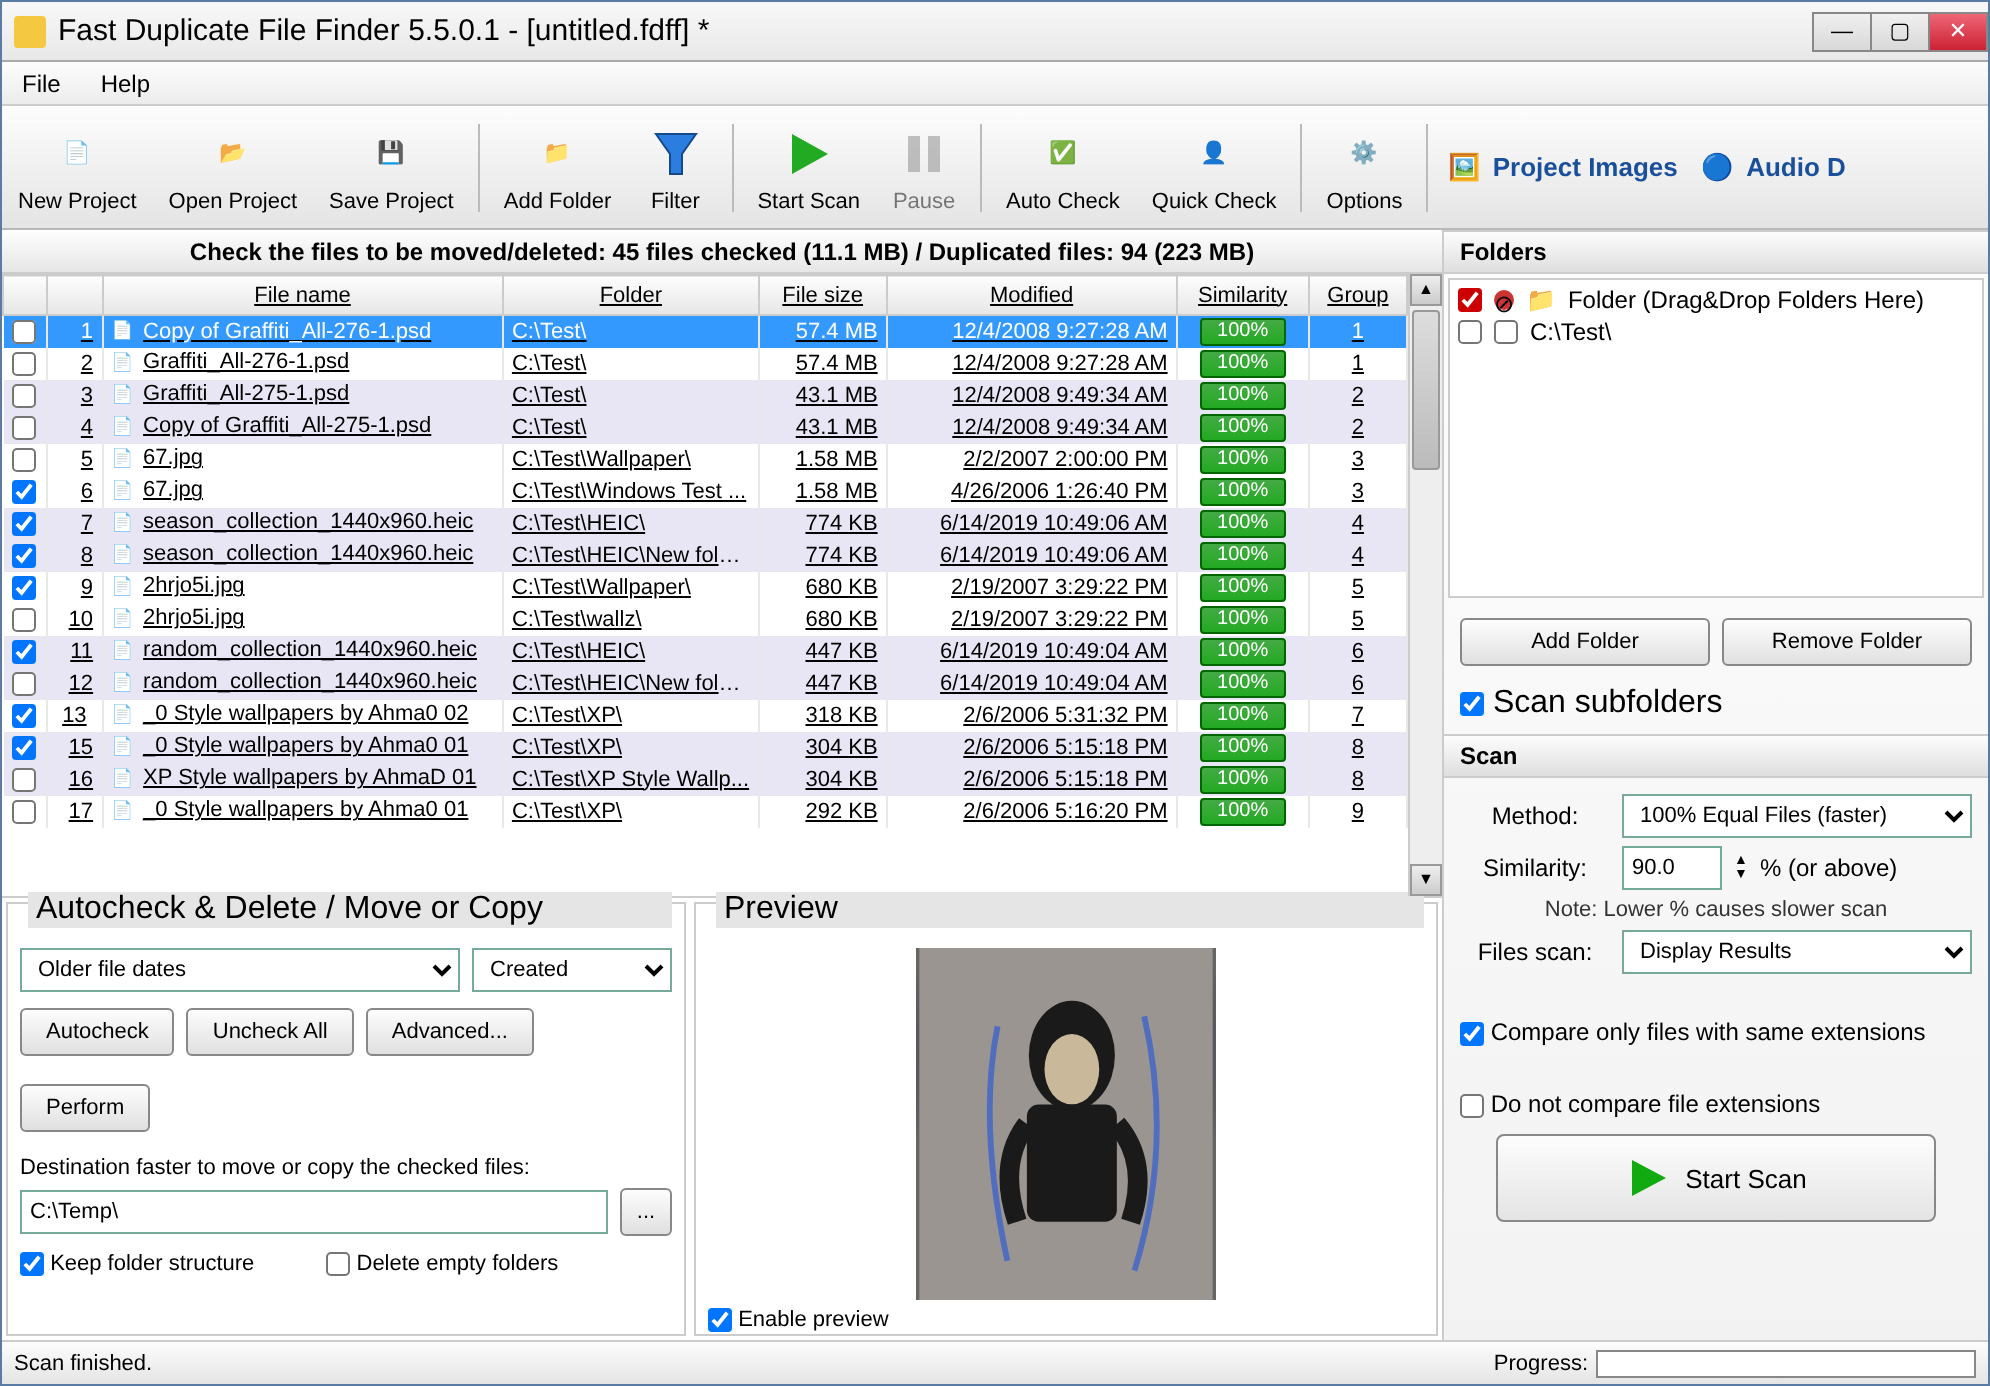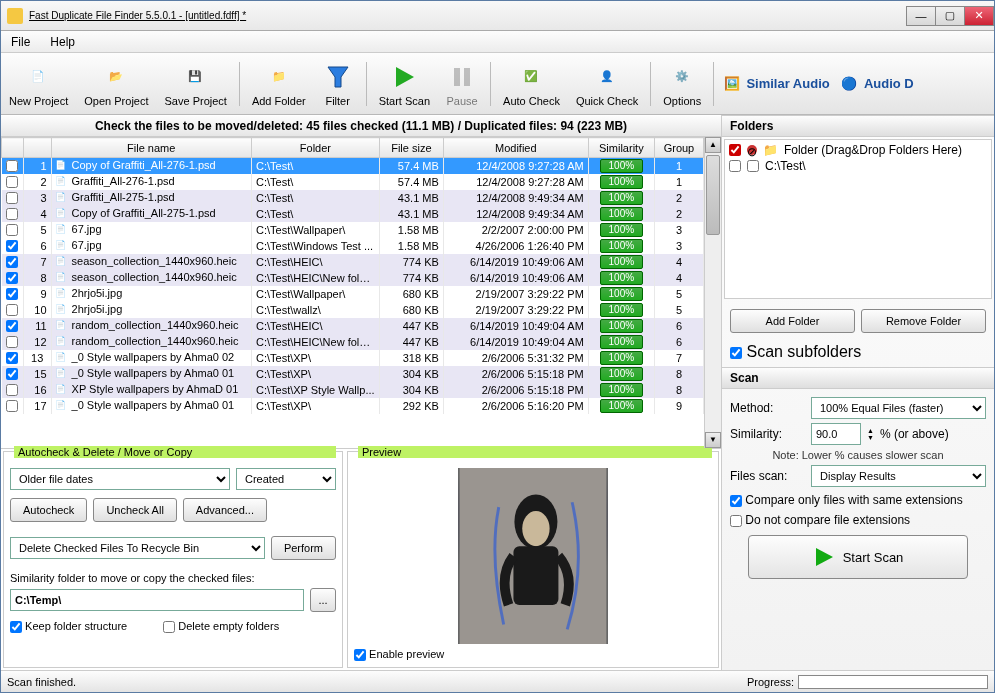--- a/index.html
+++ b/index.html
@@ -1,63 +1,63 @@
 <!DOCTYPE html>
 <html><head>
 <meta charset="utf-8">
 <style>
 * { box-sizing:border-box; margin:0; padding:0; font-family:'Segoe UI',Tahoma,sans-serif; }
 body { width:995px; height:693px; overflow:hidden; background:#fff;}
 .window{ width:995px; height:693px; border:1px solid #5a7ba3; display:flex; flex-direction:column; }
 .titlebar{ height:30px; background:linear-gradient(#f8f8f8,#e8e8e8); display:flex; align-items:center; border-bottom:1px solid #aaa;}
 .titlebar .icon{ width:16px; height:16px; background:#f5c842; margin:0 6px; border-radius:2px;}
-.titlebar .title{ flex:1; font-size:10px; color:#000;text-decoration:underline;}
+.titlebar .title{ flex:1; font-size:15px; color:#000;}
 .winbtns{ display:flex;}
 .winbtn{ width:30px; height:20px; border:1px solid #888; background:linear-gradient(#f0f0f0,#d8d8d8); margin-left:-1px; display:flex; align-items:center; justify-content:center; font-size:11px;}
 .winbtn.close{ background:linear-gradient(#e67,#c23); color:#fff;}
 .menubar{ height:22px; background:linear-gradient(#fdfdfd,#ececec); display:flex; align-items:center; border-bottom:1px solid #ccc; font-size:12px;}
 .menubar span{ padding:3px 10px; cursor:default;}
 .toolbar{ height:62px; background:linear-gradient(#fdfdfd,#e4e4e4); border-bottom:1px solid #b8b8b8; display:flex; align-items:center; overflow:hidden;}
 .tbtn{ display:flex; flex-direction:column; align-items:center; padding:4px 8px; font-size:11px; cursor:default;}
 .tbtn .ticon{ width:32px; height:32px; display:flex; align-items:center; justify-content:center; margin-bottom:2px;}
 .tsep{ width:1px; height:44px; background:#bbb; margin:0 4px;}
 .tlink{ display:flex; align-items:center; color:#1a4f9c; font-weight:bold; font-size:13px; padding:0 6px; white-space:nowrap;}
 .tlink .ticon{ margin-right:6px;}
 .mainarea{ flex:1; display:flex; overflow:hidden;}
 .leftpane{ flex:1; display:flex; flex-direction:column; overflow:hidden; border-right:1px solid #ccc;}
 .rightpane{ width:272px; display:flex; flex-direction:column; background:linear-gradient(#fdfdfd,#f2f2f2); overflow:hidden;}
 .banner{ height:22px; background:linear-gradient(#fdfdfd,#e6e6e6); display:flex; align-items:center; justify-content:center; font-size:12px; font-weight:bold; border-bottom:1px solid #ccc; border-top:1px solid #fff;}
 .tablewrap{ flex:1; overflow:hidden; position:relative; display:flex;}
-.tablecontent{ flex:1; overflow:hidden;}
+.tablecontent{ flex:1; overflow:hidden;text-decoration:underline;}
 table.files{ width:100%; border-collapse:collapse; font-size:11px;}
 table.files th{ background:linear-gradient(#fdfdfd,#e6e6e6); border:1px solid #ccc; padding:2px 4px; font-weight:normal; height:20px;}
 table.files td{ border-right:1px solid #e8e8e8; padding:0 4px; height:16px; white-space:nowrap; overflow:hidden; text-overflow:ellipsis;}
 table.files tr.sel td{ background:#3399ff; color:#fff;}
 table.files tr.alt td{ background:#e8e6f4;}
 .chk{ width:12px; height:12px; vertical-align:middle;}
 .fileicon{ display:inline-block; width:14px; height:12px; vertical-align:middle; margin-right:2px; font-size:9px; }
 .simbadge{ display:inline-block; background:linear-gradient(#4a4,#2a2); color:#fff; border:1px solid #060; border-radius:2px; padding:0 8px; font-size:10px; line-height:12px;}
 .scroll{ width:17px; background:#eee; border-left:1px solid #ccc; position:relative;}
 .scroll .thumb{ position:absolute; left:1px; right:1px; top:18px; height:80px; background:linear-gradient(#ddd,#bbb); border:1px solid #999; border-radius:2px;}
 .scroll .arr{ position:absolute; left:0; right:0; height:16px; background:linear-gradient(#eee,#ccc); border:1px solid #999; text-align:center; font-size:8px; line-height:14px;}
 .bottompanes{ display:flex; border-top:1px solid #ccc; height:222px;}
 .bpane{ border:1px solid #ccc; margin:2px; padding:6px; font-size:11px; display:flex; flex-direction:column;}
 .bpane.auto{ flex:0 0 340px;}
 .bpane.preview{ flex:1;}
-.groupbox-title{ font-size:11px; margin:-12px 0 6px 4px; background:#bef264; display:inline-block; padding:0 4px;}
+.groupbox-title{ font-size:16px; margin:-12px 0 6px 4px; background:#e5e5e5; display:inline-block; padding:0 4px;}
 .row{ display:flex; align-items:center; margin:4px 0; gap:6px;}
 select,input[type=text]{ border:1px solid #7a9; background:#fff; font-size:11px; padding:2px 4px; height:22px;}
 button.btn{ border:1px solid #888; background:linear-gradient(#fdfdfd,#e0e0e0); padding:3px 12px; font-size:11px; border-radius:3px; cursor:default; height:24px;}
 .previewimg{ flex:1; background:#888; margin:4px 0; background-image:radial-gradient(circle at 50% 30%,#335 0%,#224 20%,#666 60%); display:flex; align-items:center; justify-content:center; max-width:160px; align-self:center;}
 .section-hdr{ background:linear-gradient(#fdfdfd,#dedede); border-top:1px solid #ccc; border-bottom:1px solid #ccc; padding:3px 8px; font-size:12px; font-weight:bold;}
 .folders-list{ height:160px; background:#fff; border:1px solid #ccc; margin:2px; font-size:12px; padding:2px;}
 .folders-list .fr{ display:flex; align-items:center; gap:6px; padding:1px 2px;}
 .scanbox{ padding:4px 8px; font-size:12px;}
 .scanrow{ display:flex; align-items:center; margin:4px 0; gap:6px;}
-.scanrow label{ width:75px; text-align:left;}
+.scanrow label{ width:75px; text-align:center;}
 .bigstart{ margin:8px auto; width:220px; height:44px; border:1px solid #888; border-radius:4px; background:linear-gradient(#fdfdfd,#e4e4e4); display:flex; align-items:center; justify-content:center; gap:8px; font-size:13px;}
 .statusbar{ height:22px; background:linear-gradient(#fdfdfd,#e4e4e4); border-top:1px solid #ccc; display:flex; align-items:center; font-size:11px; padding:0 6px;}
 .statusbar .prog{ margin-left:auto; display:flex; align-items:center; gap:4px;}
 .progbar{ width:190px; height:14px; border:1px solid #888; background:#fff;}
 .idot{ display:inline-block; width:10px; height:10px; border-radius:5px;}
 </style>
 </head>
 <body>
 
 <div class="window">
@@ -130,21 +130,21 @@
         <span>Quick Check</span>
       </div>
     <div class="tsep"></div>
     <div class="tbtn">
         <div class="ticon">⚙️</div>
         <span>Options</span>
       </div>
     <div class="tsep"></div>
     <div class="tlink">
         <span class="ticon">🖼️</span>
-        <span>Similar Audio</span>
+        <span>Project Images</span>
       </div>
     <div class="tlink">
         <span class="ticon">🔵</span>
         <span>Audio D</span>
       </div>
   </div>
 
   <div class="mainarea">
     <div class="leftpane">
       <div class="banner">
@@ -342,26 +342,25 @@
           <div class="row">
             <select style="flex:1"><option>Older file dates</option></select>
             <select style="width:100px"><option>Created</option></select>
           </div>
           <div class="row">
             <button class="btn">Autocheck</button>
             <button class="btn">Uncheck All</button>
             <button class="btn">Advanced...</button>
           </div>
           <div class="row" style="margin-top:10px">
-            <select style="flex:1"><option>Delete Checked Files To Recycle Bin</option></select>
             <button class="btn">Perform</button>
           </div>
-          <div style="margin-top:8px">Similarity folder to move or copy the checked files:</div>
+          <div style="margin-top:8px">Destination faster to move or copy the checked files:</div>
           <div class="row">
-            <input type="text" style="flex: 1 1 0%; font-weight: bold;" value="C:\Temp\">
+            <input type="text" style="flex: 1 1 0%;" value="C:\Temp\">
             <button class="btn" style="width:26px;padding:0">...</button>
           </div>
           <div class="row">
             <label><input type="checkbox" class="chk" checked="" style=""> <span>Keep folder structure</span></label>
             <label style="margin-left:30px"><input type="checkbox" class="chk" style=""> <span>Delete empty folders</span></label>
           </div>
         </div>
 
         <div class="bpane preview">
           <span class="groupbox-title">Preview</span>
@@ -415,21 +414,21 @@
               <span>▲</span>
               <span>▼</span>
             </span>
           <span>%  (or above)</span>
           </div>
         <div style="text-align:center;font-size:11px;color:#333;margin:2px 0">Note: Lower % causes slower scan</div>
         <div class="scanrow">
             <label>Files scan:</label>
           <select style="flex:1"><option>Display Results</option></select>
           </div>
-        <div style="margin:6px 0"><label><input type="checkbox" class="chk" checked="" style=""> <span>Compare only files with same extensions</span></label></div>
+        <div style="margin:22px 0"><label><input type="checkbox" class="chk" checked="" style=""> <span>Compare only files with same extensions</span></label></div>
         <div><label><input type="checkbox" class="chk" style=""> <span>Do not compare file extensions</span></label></div>
         <div class="bigstart">
           <svg width="22" height="22">
               <polygon points="3,2 20,11 3,20" fill="#1a1"></polygon>
             </svg>
           <span>Start Scan</span>
         </div>
       </div>
     </div>
   </div>

